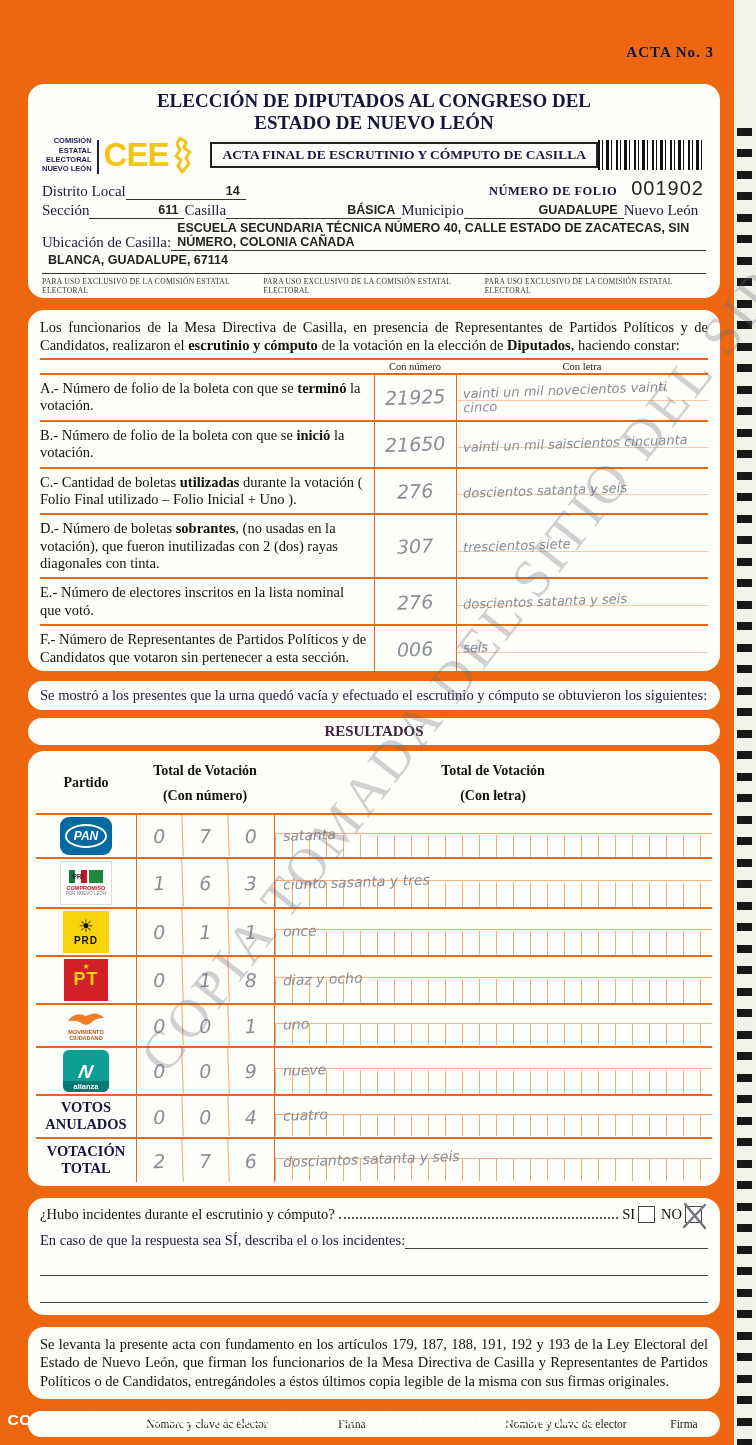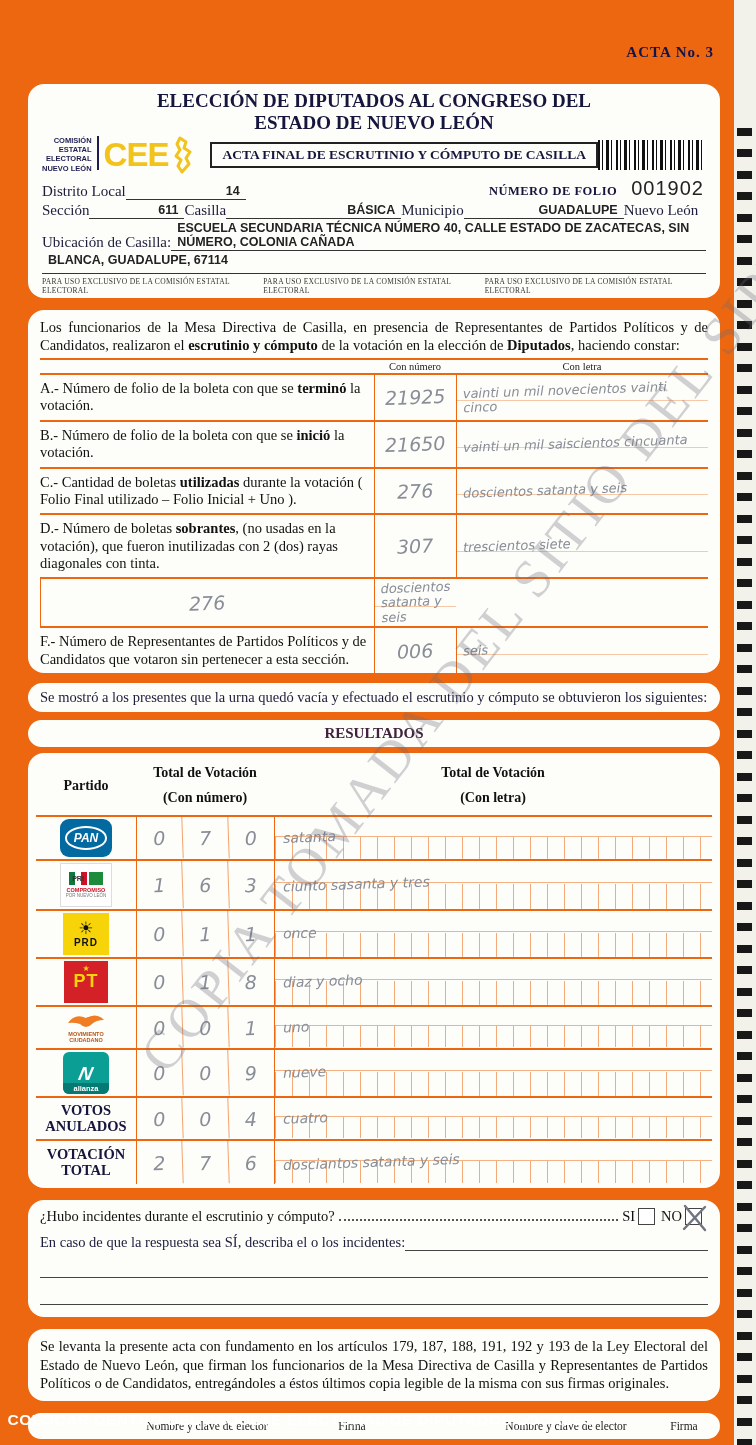--- a/index.html
+++ b/index.html
@@ -17,21 +17,21 @@
   }
   .acta-no { position:absolute; top:44px; right:42px; font-weight:bold; font-size:15px; color:#14144a; letter-spacing:1px; }
 
   .content { position:absolute; left:28px; top:84px; width:692px; }
   .panel { background:#fdfdf9; border-radius:16px; padding:8px 12px; position:relative; }
 
   
   .hdr { padding:6px 14px 2px 14px; }
   .hdr-title { text-align:center; font-weight:bold; font-size:19px; line-height:1.15; color:#15153d; }
   .hdr-mid { display:flex; align-items:center; margin-top:2px; }
-  .cee-block { display:flex; align-items:flex-start; flex:0 0 auto; }
+  .cee-block { display:flex; align-items:flex-end; flex:0 0 auto; }
   .cee-org { font-size:7.5px; font-weight:bold; color:#1d1d52; text-align:right; line-height:1.25; font-family:"Liberation Sans",sans-serif; }
   .cee-sep { width:2px; height:34px; background:#1d1d52; margin:0 5px; }
   .cee-acr { font-size:33px; font-weight:bold; color:#f2c31b; font-family:"Liberation Sans",sans-serif; letter-spacing:-1px; }
   .cee-shape { margin-left:2px; }
   .subtitle-box { border:2px solid #222; padding:3px 10px; font-weight:bold; font-size:13.5px; color:#15153d; margin-left:14px; white-space:nowrap; }
   .barcode { margin-left:auto; width:158px; height:30px;
     background:repeating-linear-gradient(to right,#111 0 2px,#fff 2px 4px,#111 4px 5px,#fff 5px 8px,#111 8px 11px,#fff 11px 13px,#111 13px 14px,#fff 14px 18px);
   }
   .folio-row { text-align:right; margin:3px 2px 0 16px; }
   .folio-label { font-weight:bold; font-size:12.5px; color:#15153d; letter-spacing:.5px; }
@@ -230,20 +230,21 @@
   <div class="af-row">
     <div class="af-label">D.- Número de boletas <b>sobrantes</b>, (no usadas en la votación), que fueron inutilizadas con 2 (dos) rayas diagonales con tinta.</div>
     <div class="af-num">
                 <span class="hw pencil dg">307</span>
               </div>
     <div class="af-letter">
                 <span class="hw pencil hw-sm">trescientos siete</span>
               </div>
   </div>
   <div class="af-row">
+    <div class="af-label">E.- Número de electores inscritos en la lista nominal que votó.</div>
     <div class="af-num">
                 <span class="hw pencil dg">276</span>
               </div>
     <div class="af-letter">
                 <span class="hw pencil hw-sm">doscientos satanta y seis</span>
               </div>
   </div>
   <div class="af-row">
     <div class="af-label">F.- Número de Representantes de Partidos Políticos y de Candidatos que votaron sin pertenecer a esta sección.</div>
     <div class="af-num">

